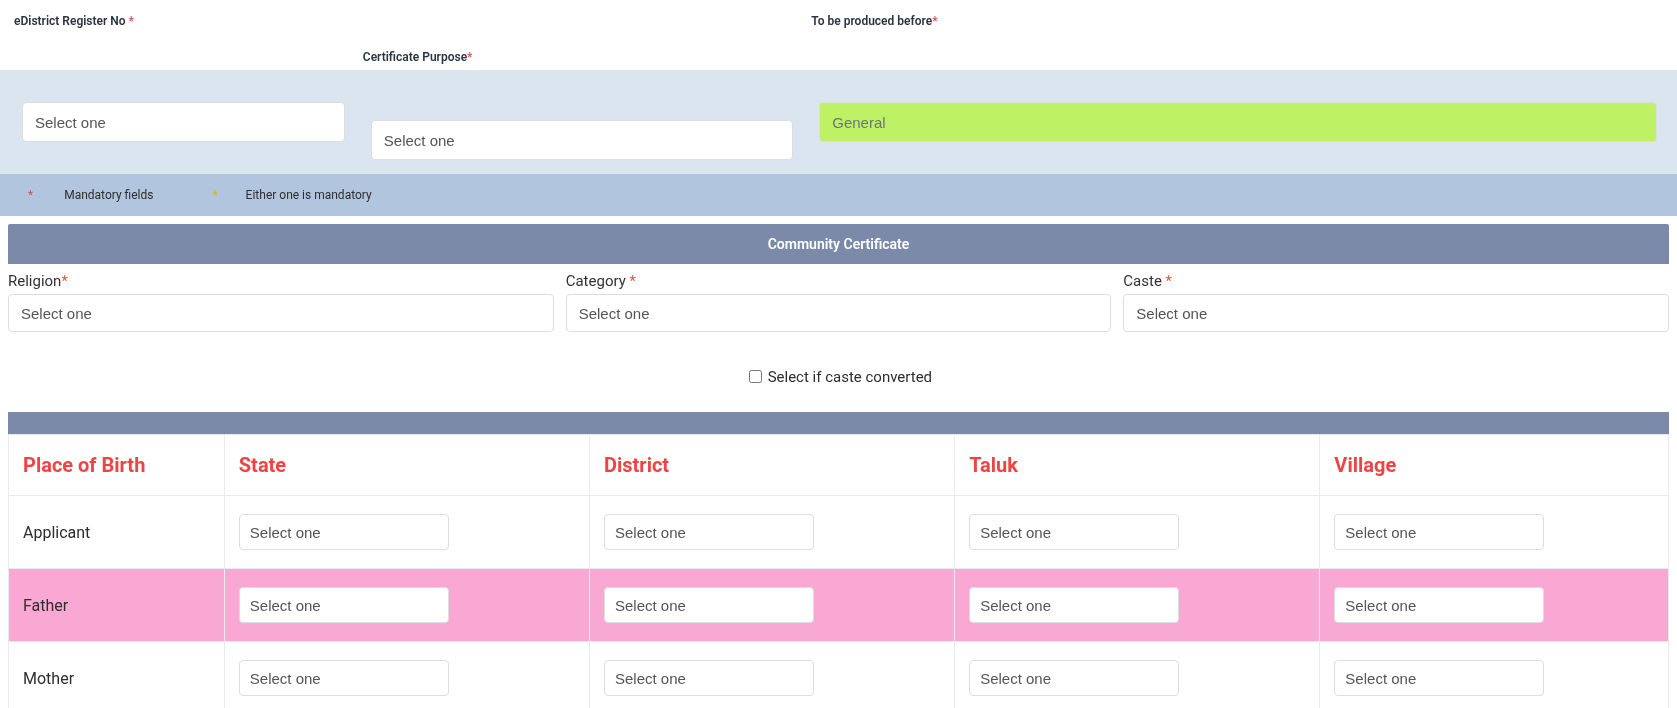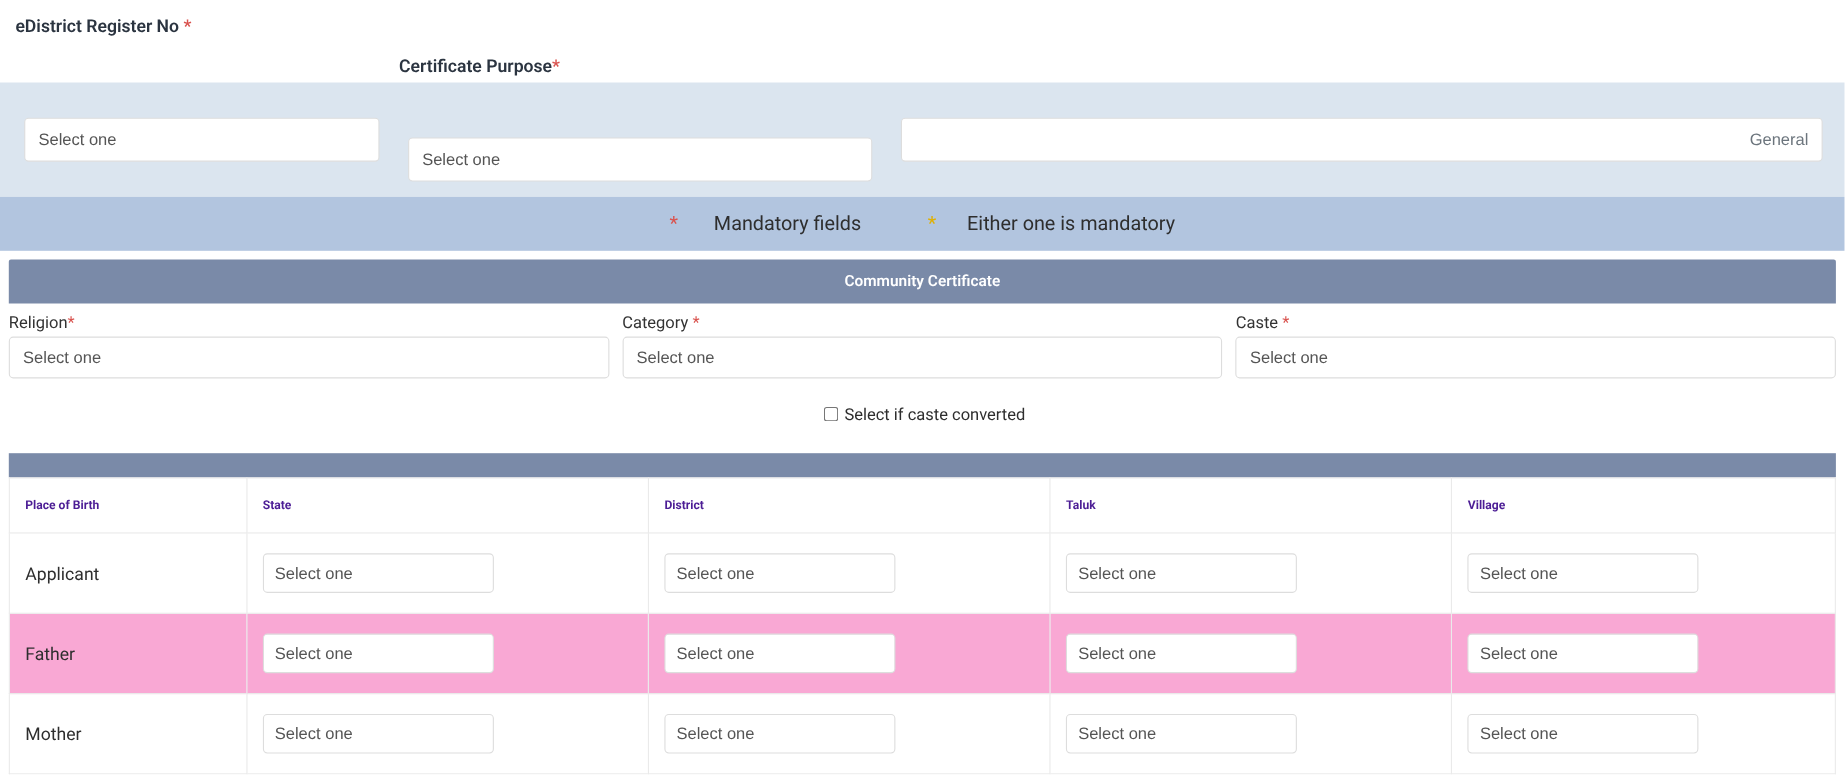--- a/index.html
+++ b/index.html
@@ -16,21 +16,21 @@
     
     .top-labels, .top-inputs-row {
       display: flex;
       padding: 0 8px;
     }
     .col-reg  { width: 21%; }
     .col-purp { width: 27%; margin-top: 36px; }
     .col-prod { width: 52%; }
     .top-labels .lbl {
       font-weight: 600;
-      font-size: 16px;
+      font-size: 12px;
       color: #2b3440;
       padding: 14px 6px 6px;
     }
     .top-inputs-bg {
       background: #dbe5ef;
       padding: 14px 0 14px;
     }
     .top-inputs-row { align-items: center; }
     .top-inputs-row .cell { padding: 0 12px 0 14px; }
     select.ctl, input.ctl {
@@ -38,49 +38,47 @@
       height: 40px;
       padding: 6px 12px;
       font-size: 15px;
       color: #555;
       border: 1px solid #ddd;
       border-radius: 4px;
       background: #fff;
       -webkit-appearance: none; appearance: none;
     }
     input.ctl[readonly] {
-      background: #ffffff;
+      background: #bef264;
       color: #6c757d;
-      text-align: right;
     }
 
     
     .legend {
       background: #b2c5df;
-      text-align: center;
       padding: 14px 0;
-      font-size: 18px;
+      font-size: 12px;
       color: #2e2e2e;
     }
     .legend span { margin: 0 14px; }
 
     
     .section-header {
       background: #7a8aa8;
       color: #fff;
       text-align: center;
       font-weight: 600;
       font-size: 14px;
       padding: 12px 0;
       margin: 8px 8px 0;
       border-radius: 2px 2px 0 0;
     }
     .cc-row {
       display: flex;
-      margin: 8px 8px 0;
+      margin: 8px 8px 12px;
       gap: 12px;
     }
     .cc-row .cc-col { flex: 1; }
     .cc-row .lbl2 { font-size: 15px; color: #333; margin-bottom: 4px; display: block; }
     .cc-row select.ctl { height: 38px; }
 
     .caste-conv {
       text-align: center;
       padding: 22px 0 18px;
       font-size: 15px;
@@ -95,22 +93,22 @@
       border-collapse: collapse;
     }
     table.birth th, table.birth td {
       border: 1px solid #eaeaea;
       padding: 18px 14px;
       text-align: left;
       vertical-align: middle;
     }
     table.birth th {
       font-weight: 700;
-      font-size: 11px;
-      color: #4c1d95;
+      font-size: 20px;
+      color: #ef4444;
     }
     table.birth td { font-size: 16px; }
     table.birth tr.alt   td { background: #f9a8d4; }
     table.birth select.tblsel {
       width: 210px;
       height: 36px;
       padding: 4px 10px;
       font-size: 15px;
       color: #555;
       border: 1px solid #ddd;
@@ -127,20 +125,23 @@
   </style>
 </head>
 <body>
 
 <div class="top-labels">
   <div class="col-reg lbl">
     <span>eDistrict Register No </span><span class="required-red">*</span>
   </div>
   <div class="col-purp lbl">
     <span>Certificate Purpose</span><span class="required-red">*</span>
+  </div>
+  <div class="col-prod lbl">
+    <span>To be produced before</span><span class="required-red">*</span>
   </div>
 </div>
 
 <div class="top-inputs-bg">
   <div class="top-inputs-row">
     <div class="col-reg cell">
       <select class="ctl">
         <option>Select one</option>
       </select>
     </div>

